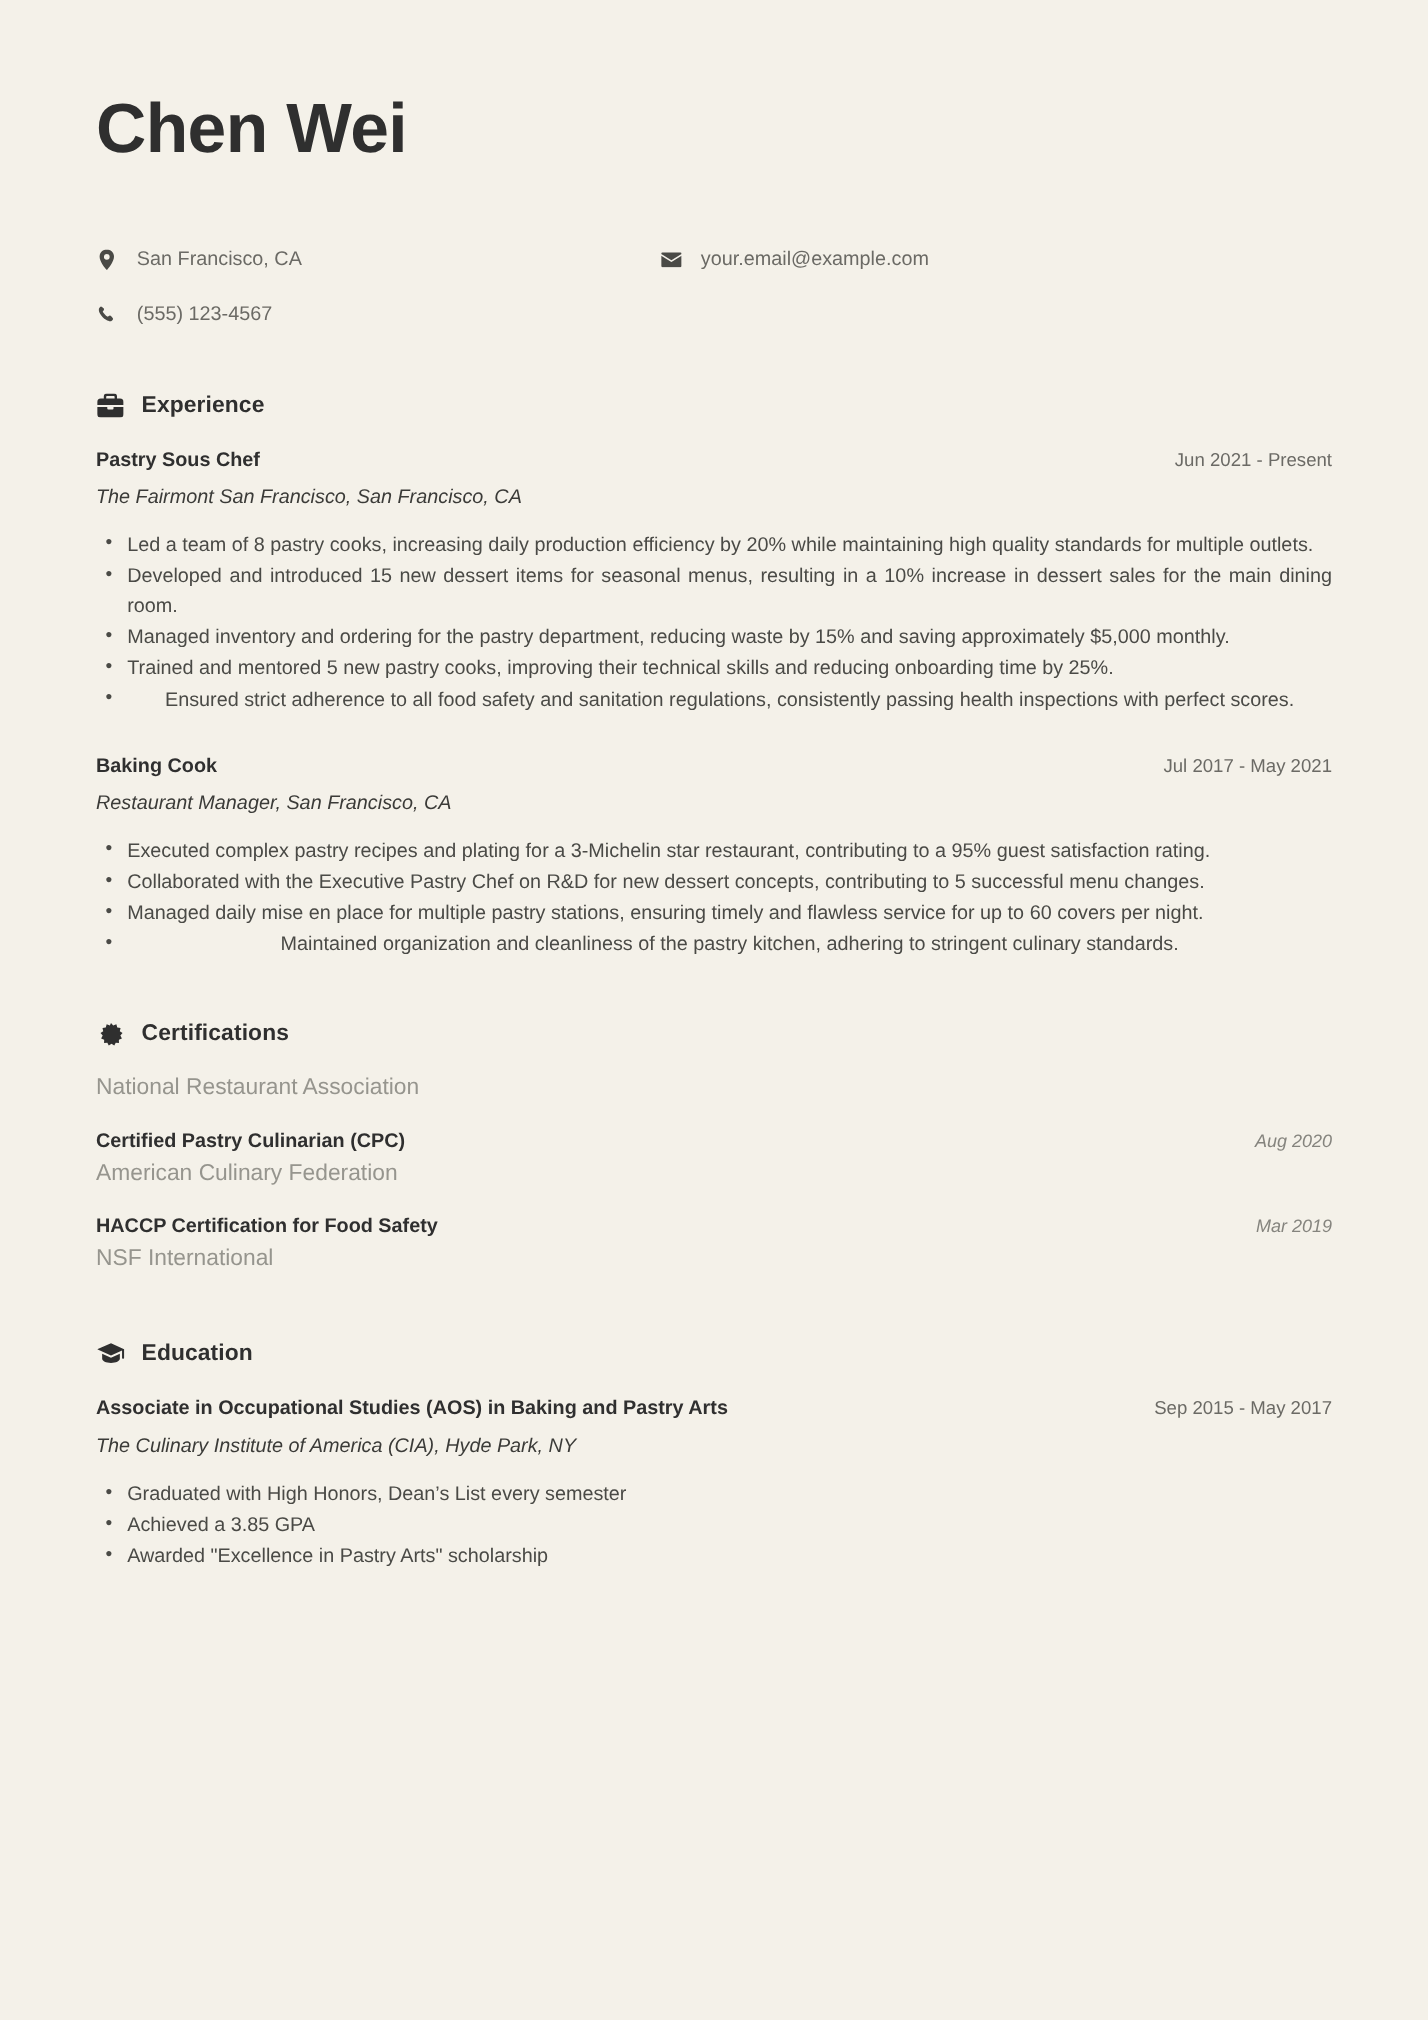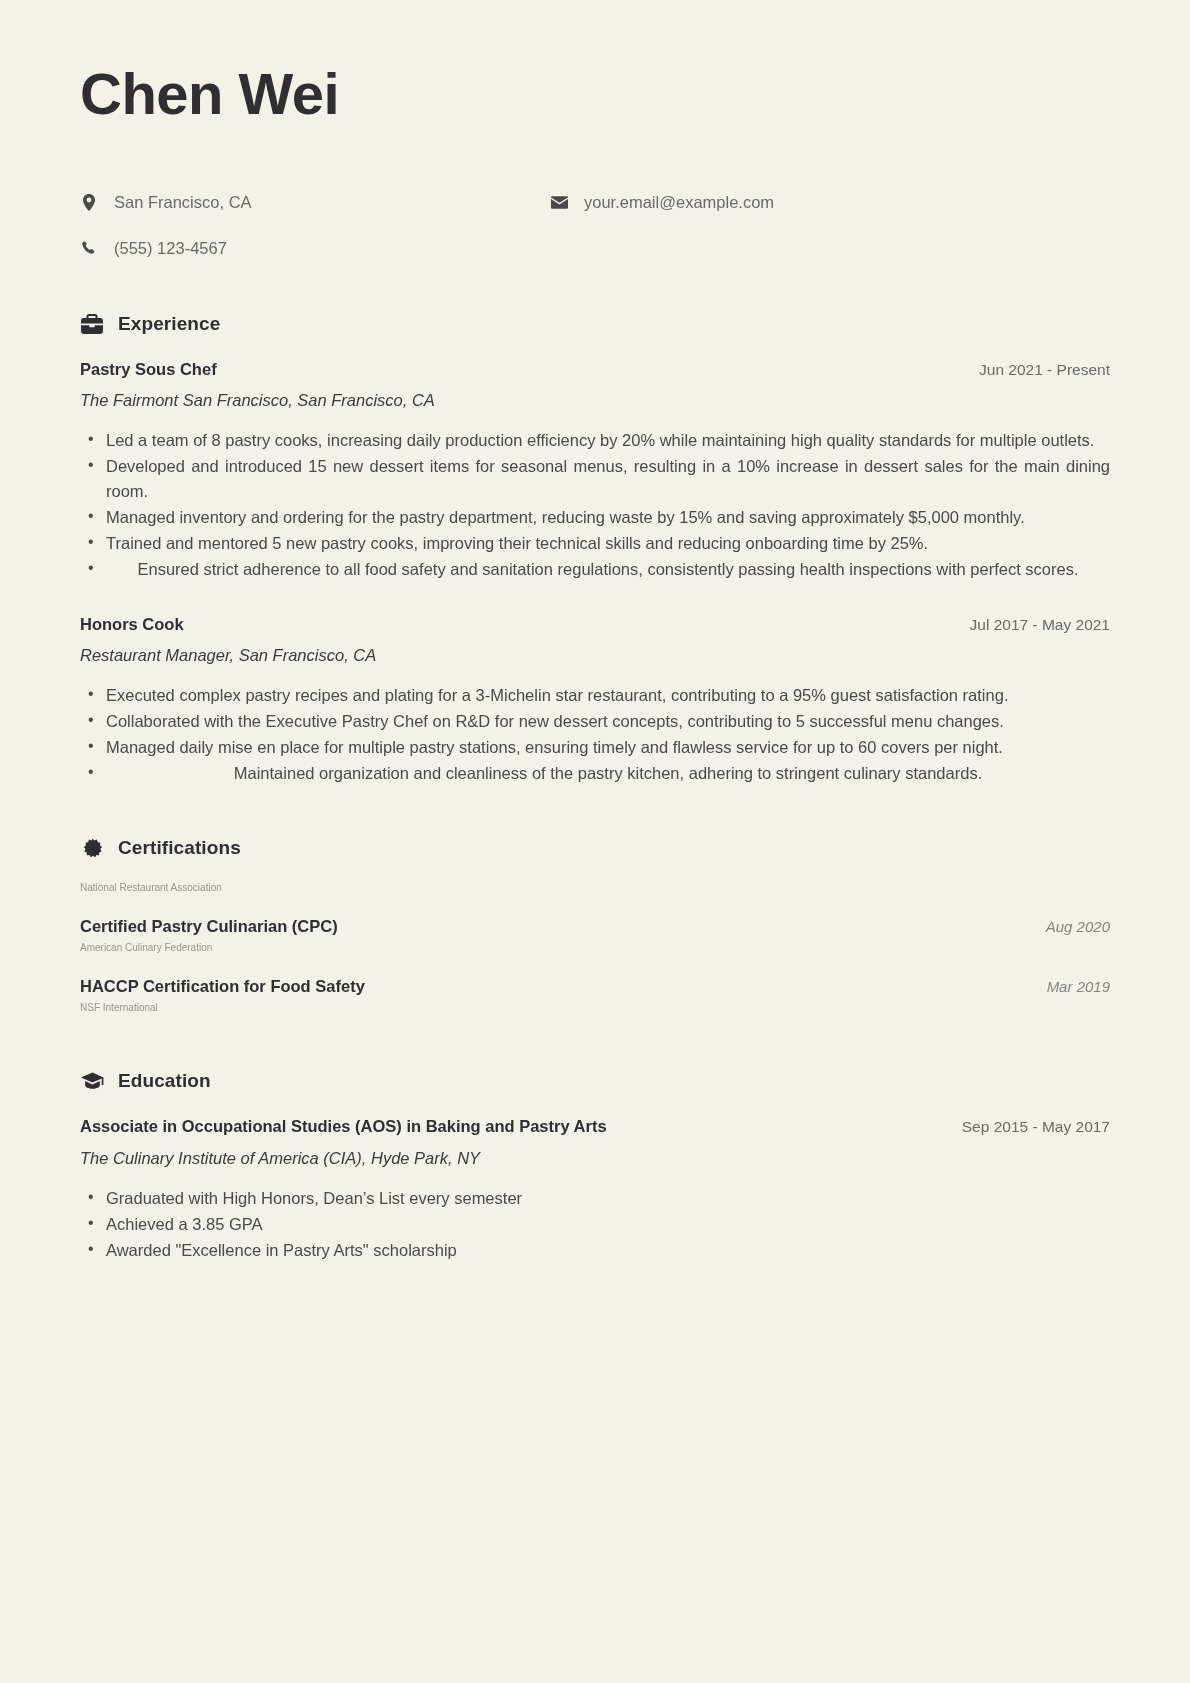--- a/index.html
+++ b/index.html
@@ -10,21 +10,21 @@
     width: 1190px;
     min-height: 1683px;
     background: #f4f1e9;
     font-family: "Liberation Sans", sans-serif;
     -webkit-font-smoothing: antialiased;
   }
   .page {
     width: 1190px;
     min-height: 1683px;
     box-sizing: border-box;
-    padding: 44px 80px 60px 80px;
+    padding: 58px 80px 60px 80px;
     background: #f4f1e9;
   }
 
   
   .name {
     font-size: 58px;
     font-weight: 700;
     letter-spacing: -0.5px;
     color: #2f2f2f;
     line-height: 1.12;
@@ -155,21 +155,21 @@
     font-weight: 700;
     color: #2f2f2f;
   }
   .cert-date {
     font-size: 15px;
     font-style: italic;
     color: #85847e;
     white-space: nowrap;
   }
   .cert-issuer {
-    font-size: 10px;
+    font-size: 19px;
     color: #96958e;
     margin-top: 6px;
   }
 
   .edu-bullets { margin-top: 18px; }
 </style>
 </head>
 <body>
 
 <div class="page">
@@ -233,21 +233,21 @@
         <li>Led a team of 8 pastry cooks, increasing daily production efficiency by 20% while maintaining high quality standards for multiple outlets.</li>
         <li>Developed and introduced 15 new dessert items for seasonal menus, resulting in a 10% increase in dessert sales for the main dining room.</li>
         <li>Managed inventory and ordering for the pastry department, reducing waste by 15% and saving approximately $5,000 monthly.</li>
         <li>Trained and mentored 5 new pastry cooks, improving their technical skills and reducing onboarding time by 25%.</li>
         <li>Ensured strict adherence to all food safety and sanitation regulations, consistently passing health inspections with perfect scores.</li>
       </ul>
     </div>
 
     <div class="entry" style="margin-top:30px;">
       <div class="entry-top">
-        <div class="entry-title">Honors Cook</div>
+        <div class="entry-title">Baking Cook</div>
         <div class="entry-date">Jul 2017 - May 2021</div>
       </div>
       <div class="entry-sub">Restaurant Manager, San Francisco, CA</div>
       <ul class="bullets">
         <li>Executed complex pastry recipes and plating for a 3-Michelin star restaurant, contributing to a 95% guest satisfaction rating.</li>
         <li>Collaborated with the Executive Pastry Chef on R&amp;D for new dessert concepts, contributing to 5 successful menu changes.</li>
         <li>Managed daily mise en place for multiple pastry stations, ensuring timely and flawless service for up to 60 covers per night.</li>
         <li>Maintained organization and cleanliness of the pastry kitchen, adhering to stringent culinary standards.</li>
       </ul>
     </div>

